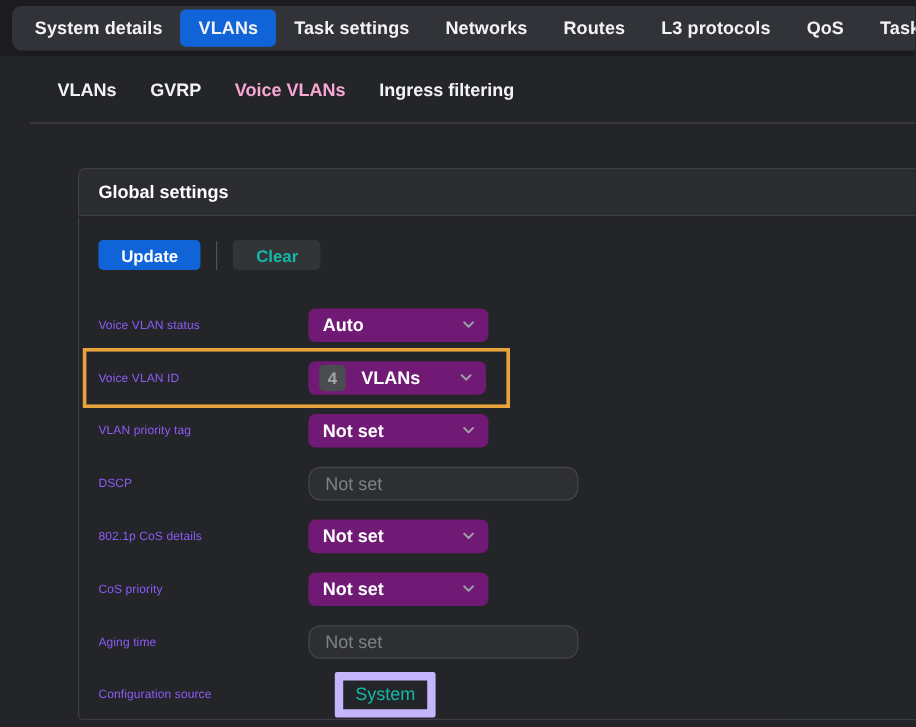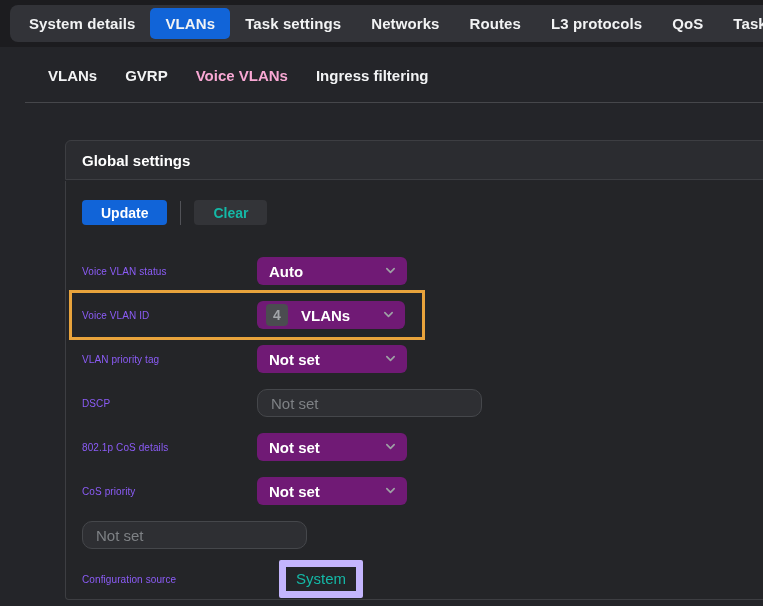--- a/index.html
+++ b/index.html
@@ -241,20 +241,21 @@
       <span>Not set</span>
       <span class="chev">
         <svg width="11" height="11" viewBox="0 0 12 12" fill="none">
             <path d="M2 4l4 4 4-4" stroke="#9ea1a5" stroke-width="1.8" stroke-linecap="round" stroke-linejoin="round"></path>
           </svg>
       </span>
     </div>
   </div>
 
   <div class="form-row">
+    <div class="form-label">Aging time</div>
     <input class="text-input" type="text" placeholder="Not set" style="">
   </div>
 
   <div class="form-row">
     <div class="form-label">Configuration source</div>
     <div class="static-box">System</div>
   </div>
 
 </div>
 

